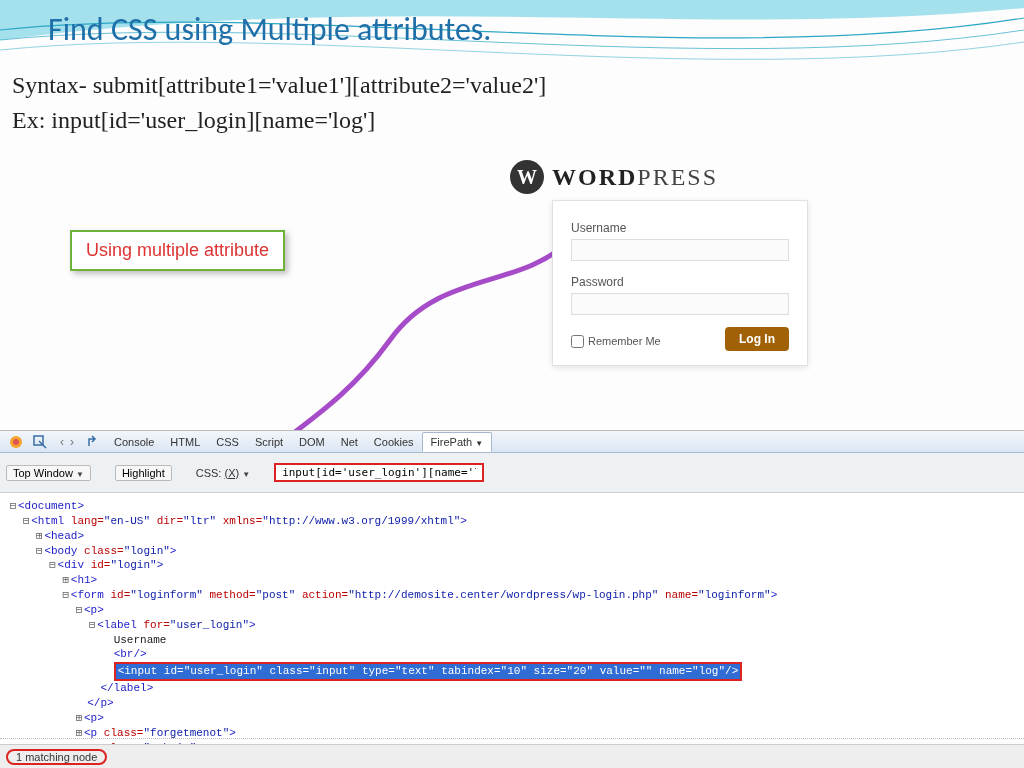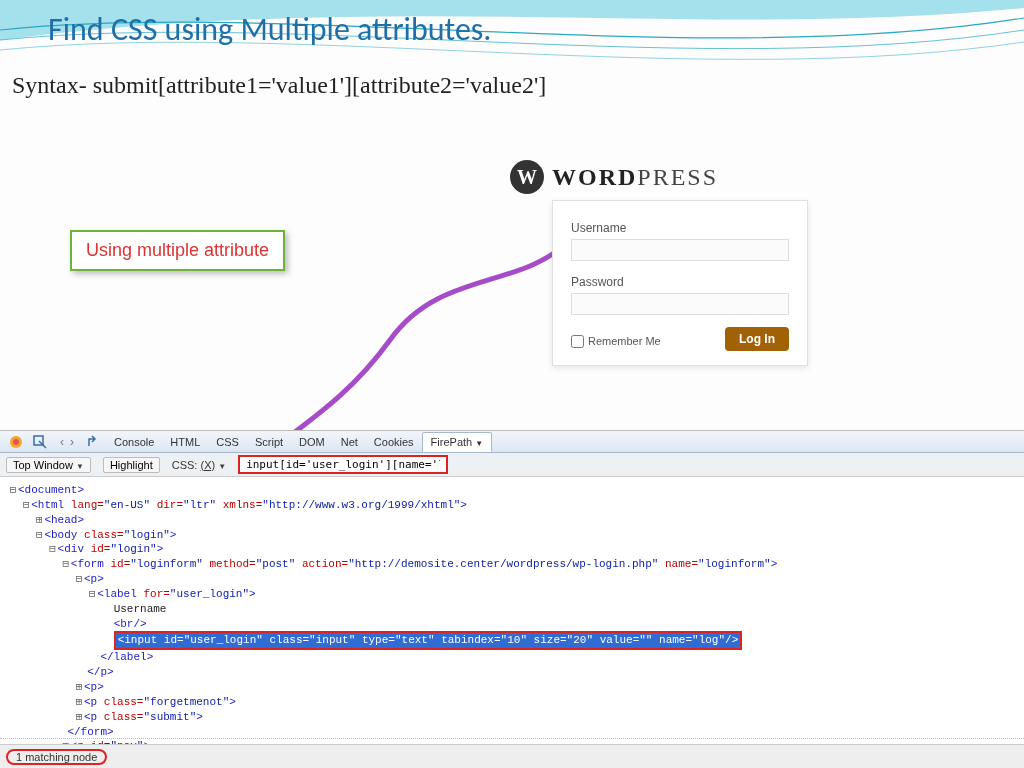--- a/index.html
+++ b/index.html
@@ -96,23 +96,23 @@
   padding-left: 4px;
 }
 .dt-icon { width:16px; height:16px; margin:0 4px; display:inline-block; }
 .dt-icon svg { width:16px; height:16px; }
 .dt-nav { display:flex; align-items:center; gap:2px; padding:0 6px;}
 .dt-nav span { color:#777; font-size:12px; padding:0 2px; cursor:default;}
 .dt-tab { padding: 3px 8px; color:#333; cursor:default;}
 .dt-tab.active { background:#fff; border:1px solid #a7b8cc; border-bottom:1px solid #fff; border-radius:2px 2px 0 0;}
 .dt-tab .caret { font-size:8px; margin-left:3px;}
 .dt-row2 {
-  display:flex; align-items:center; gap:12px;
+  display:flex; align-items:center; gap:24px;
   background:#eef1f4; border-bottom:1px solid #ccc;
-  height: 24px; padding: 0 6px;
+  height: 40px; padding: 0 6px;
 }
 .dt-btn { background:#f7f7f7; border:1px solid #bbb; padding:1px 6px; font-size:11px; border-radius:2px;}
 .dt-caret { font-size:8px; color:#444; }
 .css-label { font-size:11px; color:#333; }
 .css-x { text-decoration: underline; }
 .selector-input {
   border: 2px solid #d22; background:#fff;
   font-family: Consolas, monospace; font-size:11px;
   padding: 1px 6px; width: 210px;
 }
@@ -157,20 +157,21 @@
   <path d="M0 0 L1024 0 L1024 8 C700 40 400 -10 0 40 Z" fill="#7fd3e6" opacity=".7"></path>
   <path d="M0 30 C300 0 700 70 1024 18" stroke="#2aa7c4" stroke-width="1.2" fill="none"></path>
   <path d="M0 40 C300 10 700 80 1024 30" stroke="#2aa7c4" stroke-width="1" fill="none" opacity=".7"></path>
   <path d="M0 50 C300 20 700 90 1024 42" stroke="#2aa7c4" stroke-width="1" fill="none" opacity=".5"></path>
 </svg>
 
 <div class="slide-header">Find CSS using Multiple attributes.</div>
 
 <div class="body-text">
   <div>Syntax- submit[attribute1='value1'][attribute2='value2']</div>
+  <div>Ex: input[id='user_login][name='log']</div>
 </div>
 
 <div class="callout-box">
   <span>Using multiple attribute</span>
 </div>
 
 <svg class="arrow-svg" viewBox="0 0 340 240">
   <path d="M310 10 C260 60 180 40 130 110 C90 165 50 190 6 224" stroke="#a64cc9" stroke-width="5" fill="none" stroke-linecap="round"></path>
 </svg>
 
@@ -225,20 +226,21 @@
     <span class="css-label"><span>CSS:</span> <span class="css-x">(X)</span> <span class="dt-caret">▼</span></span>
     <input class="selector-input" value="input[id='user_login'][name='log']" style="">
   </div>
 
   <div class="dom-tree">
     <div class="ln"><span class="tog">⊟</span><span class="tag">&lt;document&gt;</span></div>
     <div class="ln">  <span class="tog">⊟</span><span class="tag">&lt;html</span> <span class="attr">lang=</span><span class="val">"en-US"</span> <span class="attr">dir=</span><span class="val">"ltr"</span> <span class="attr">xmlns=</span><span class="val">"http://www.w3.org/1999/xhtml"</span><span class="tag">&gt;</span></div>
     <div class="ln">    <span class="tog">⊞</span><span class="tag">&lt;head&gt;</span></div>
     <div class="ln">    <span class="tog">⊟</span><span class="tag">&lt;body</span> <span class="attr">class=</span><span class="val">"login"</span><span class="tag">&gt;</span></div>
     <div class="ln">      <span class="tog">⊟</span><span class="tag">&lt;div</span> <span class="attr">id=</span><span class="val">"login"</span><span class="tag">&gt;</span></div>
+    <div class="ln">        <span class="tog">⊞</span><span class="tag">&lt;h1&gt;</span></div>
     <div class="ln">        <span class="tog">⊟</span><span class="tag">&lt;form</span> <span class="attr">id=</span><span class="val">"loginform"</span> <span class="attr">method=</span><span class="val">"post"</span> <span class="attr">action=</span><span class="val">"http://demosite.center/wordpress/wp-login.php"</span> <span class="attr">name=</span><span class="val">"loginform"</span><span class="tag">&gt;</span></div>
     <div class="ln">          <span class="tog">⊟</span><span class="tag">&lt;p&gt;</span></div>
     <div class="ln">            <span class="tog">⊟</span><span class="tag">&lt;label</span> <span class="attr">for=</span><span class="val">"user_login"</span><span class="tag">&gt;</span></div>
     <div class="ln">                <span class="txt">Username</span></div>
     <div class="ln">                <span class="tag">&lt;br/&gt;</span></div>
     <div class="ln">                <span class="hl-row"><span class="tag">&lt;input</span> <span class="attr">id=</span><span class="val">"user_login"</span> <span class="attr">class=</span><span class="val">"input"</span> <span class="attr">type=</span><span class="val">"text"</span> <span class="attr">tabindex=</span><span class="val">"10"</span> <span class="attr">size=</span><span class="val">"20"</span> <span class="attr">value=</span><span class="val">""</span> <span class="attr">name=</span><span class="val">"log"</span><span class="tag">/&gt;</span></span></div>
     <div class="ln">              <span class="tag">&lt;/label&gt;</span></div>
     <div class="ln">            <span class="tag">&lt;/p&gt;</span></div>
     <div class="ln">          <span class="tog">⊞</span><span class="tag">&lt;p&gt;</span></div>
     <div class="ln">          <span class="tog">⊞</span><span class="tag">&lt;p</span> <span class="attr">class=</span><span class="val">"forgetmenot"</span><span class="tag">&gt;</span></div>

